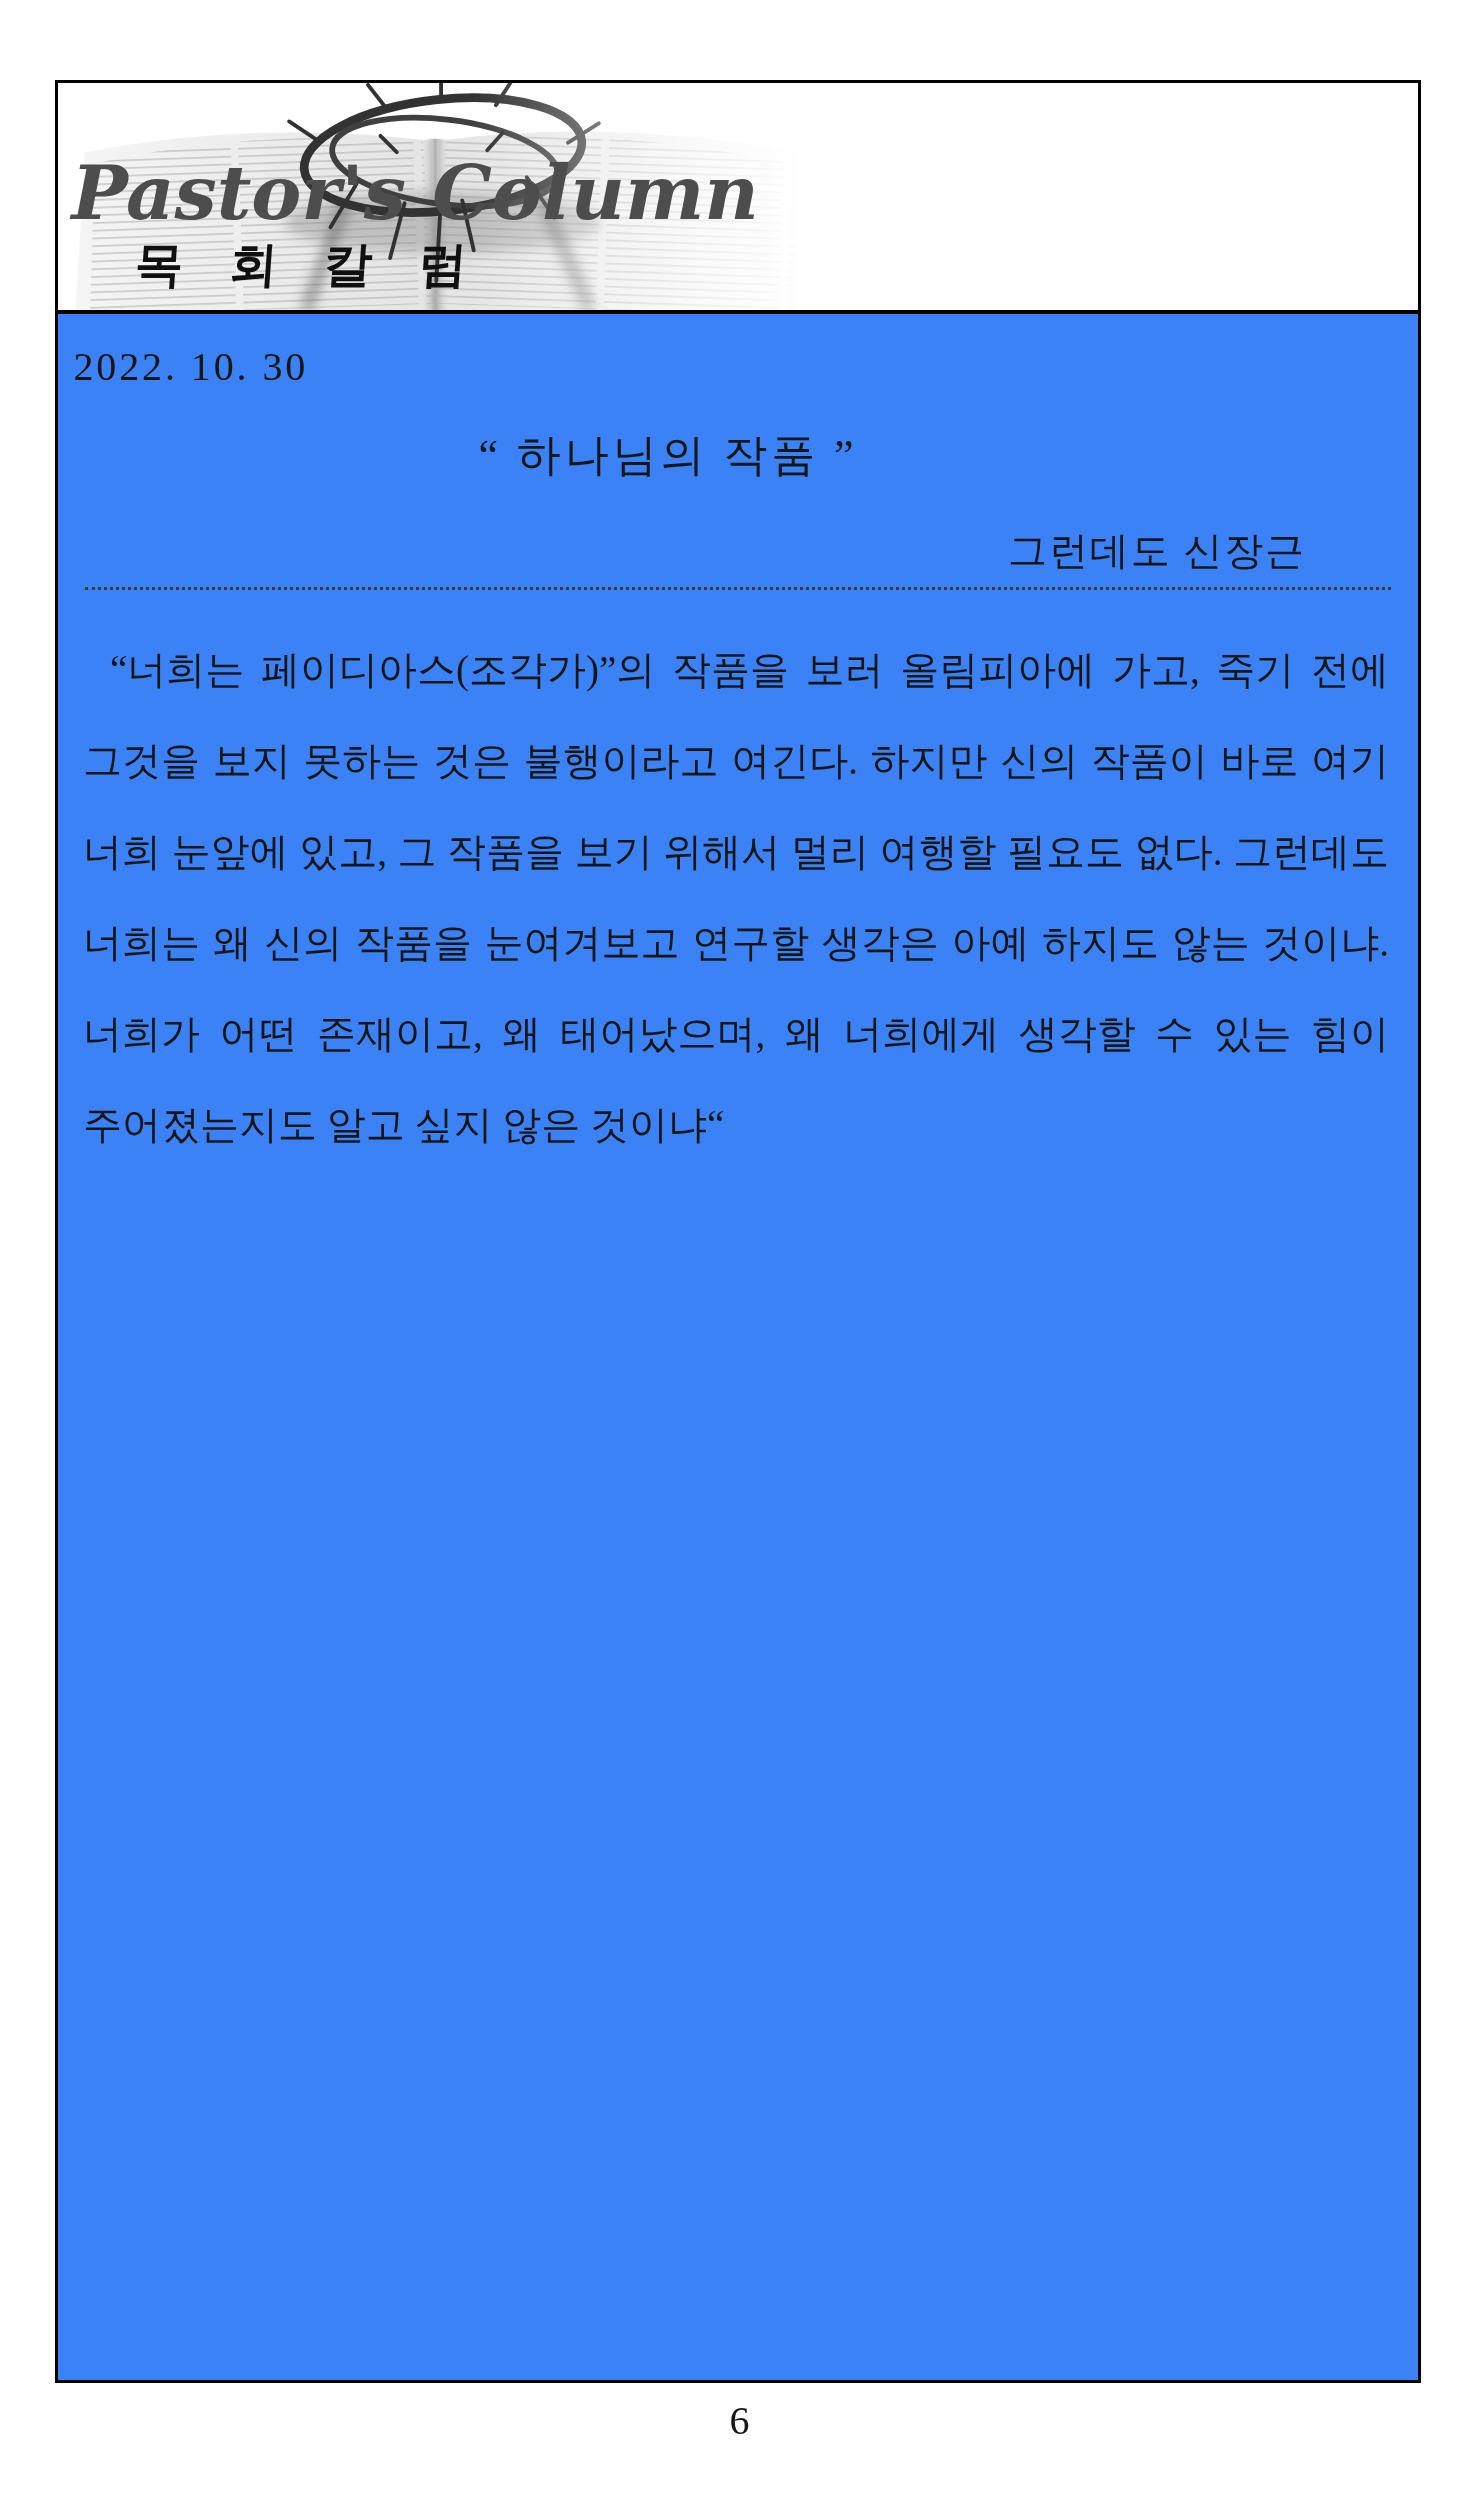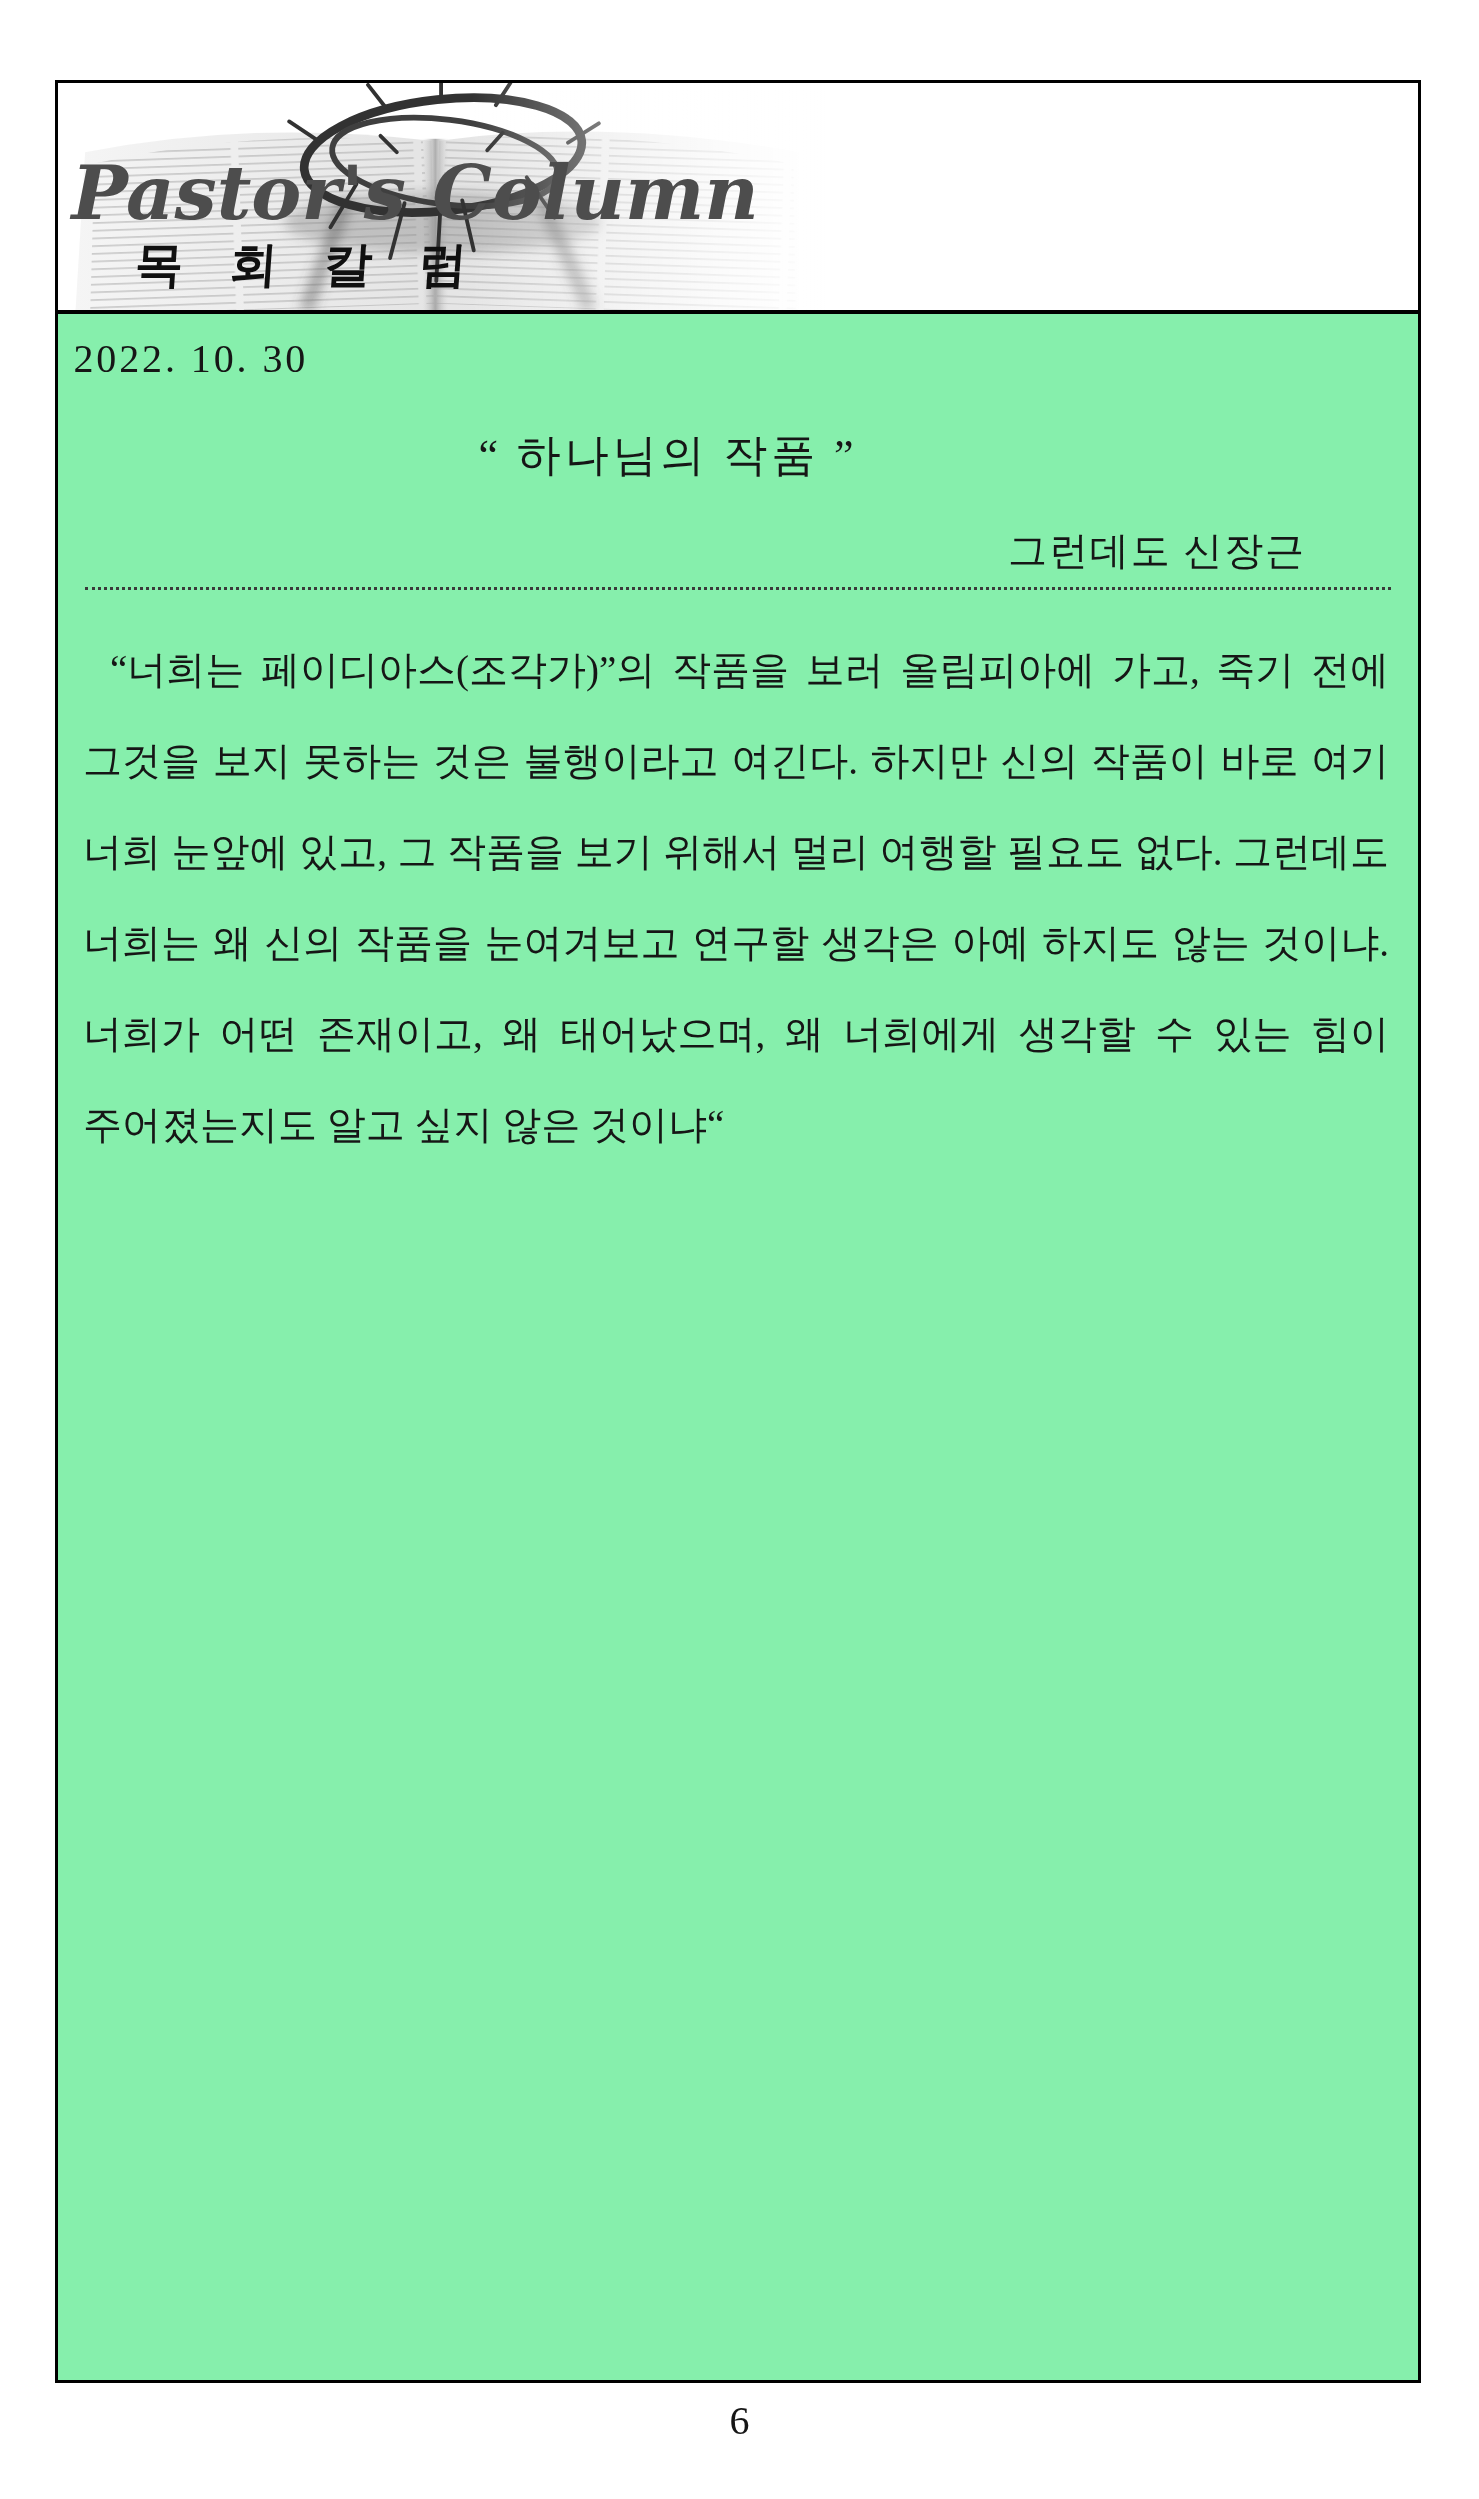--- a/index.html
+++ b/index.html
@@ -2,42 +2,42 @@
 <html><head>
 <meta charset="utf-8">
 <style>
   html,body{margin:0;padding:0;background:#ffffff;}
   body{
     width:1479px;height:2500px;position:relative;overflow:hidden;
     font-family:"Liberation Serif","DejaVu Serif",serif;color:#161616;
   }
   .frame{
     position:absolute;left:55px;top:80px;width:1360px;height:2297px;
-    border:3.9px solid #000;background:#86efac;
+    border:3.9px solid #000;background:#3b82f6;
   }
   
   .header-area{
     position:absolute;left:0;top:0;width:100%;height:227px;
     border-bottom:4.8px solid #000;overflow:hidden;background:#fff;
   }
   .header-photo{position:absolute;left:0;top:0;}
   .title-en{
     position:absolute;left:13.5px;top:73px;
     font-family:"DejaVu Serif","Liberation Serif",serif;
     font-style:italic;font-weight:600;font-size:75px;line-height:1;
     color:#4d4d4d;white-space:nowrap;
   }
   .title-ko{
     position:absolute;left:77px;top:158px;
     font-weight:700;font-size:48px;line-height:1;color:#101010;
     letter-spacing:17.3px;transform:skewX(-4deg);white-space:nowrap;
   }
   
   .date{
-    position:absolute;left:15.4px;top:252px;
+    position:absolute;left:15.4px;top:260px;
     font-size:40px;letter-spacing:2.9px;white-space:nowrap;
   }
   .article-title{
     position:absolute;left:0;right:154px;top:343px;
     text-align:center;font-size:44px;letter-spacing:3.9px;white-space:nowrap;padding-left:14px;
   }
   .author{
     position:absolute;right:112px;top:441px;
     font-size:39px;letter-spacing:1.9px;white-space:nowrap;
   }

